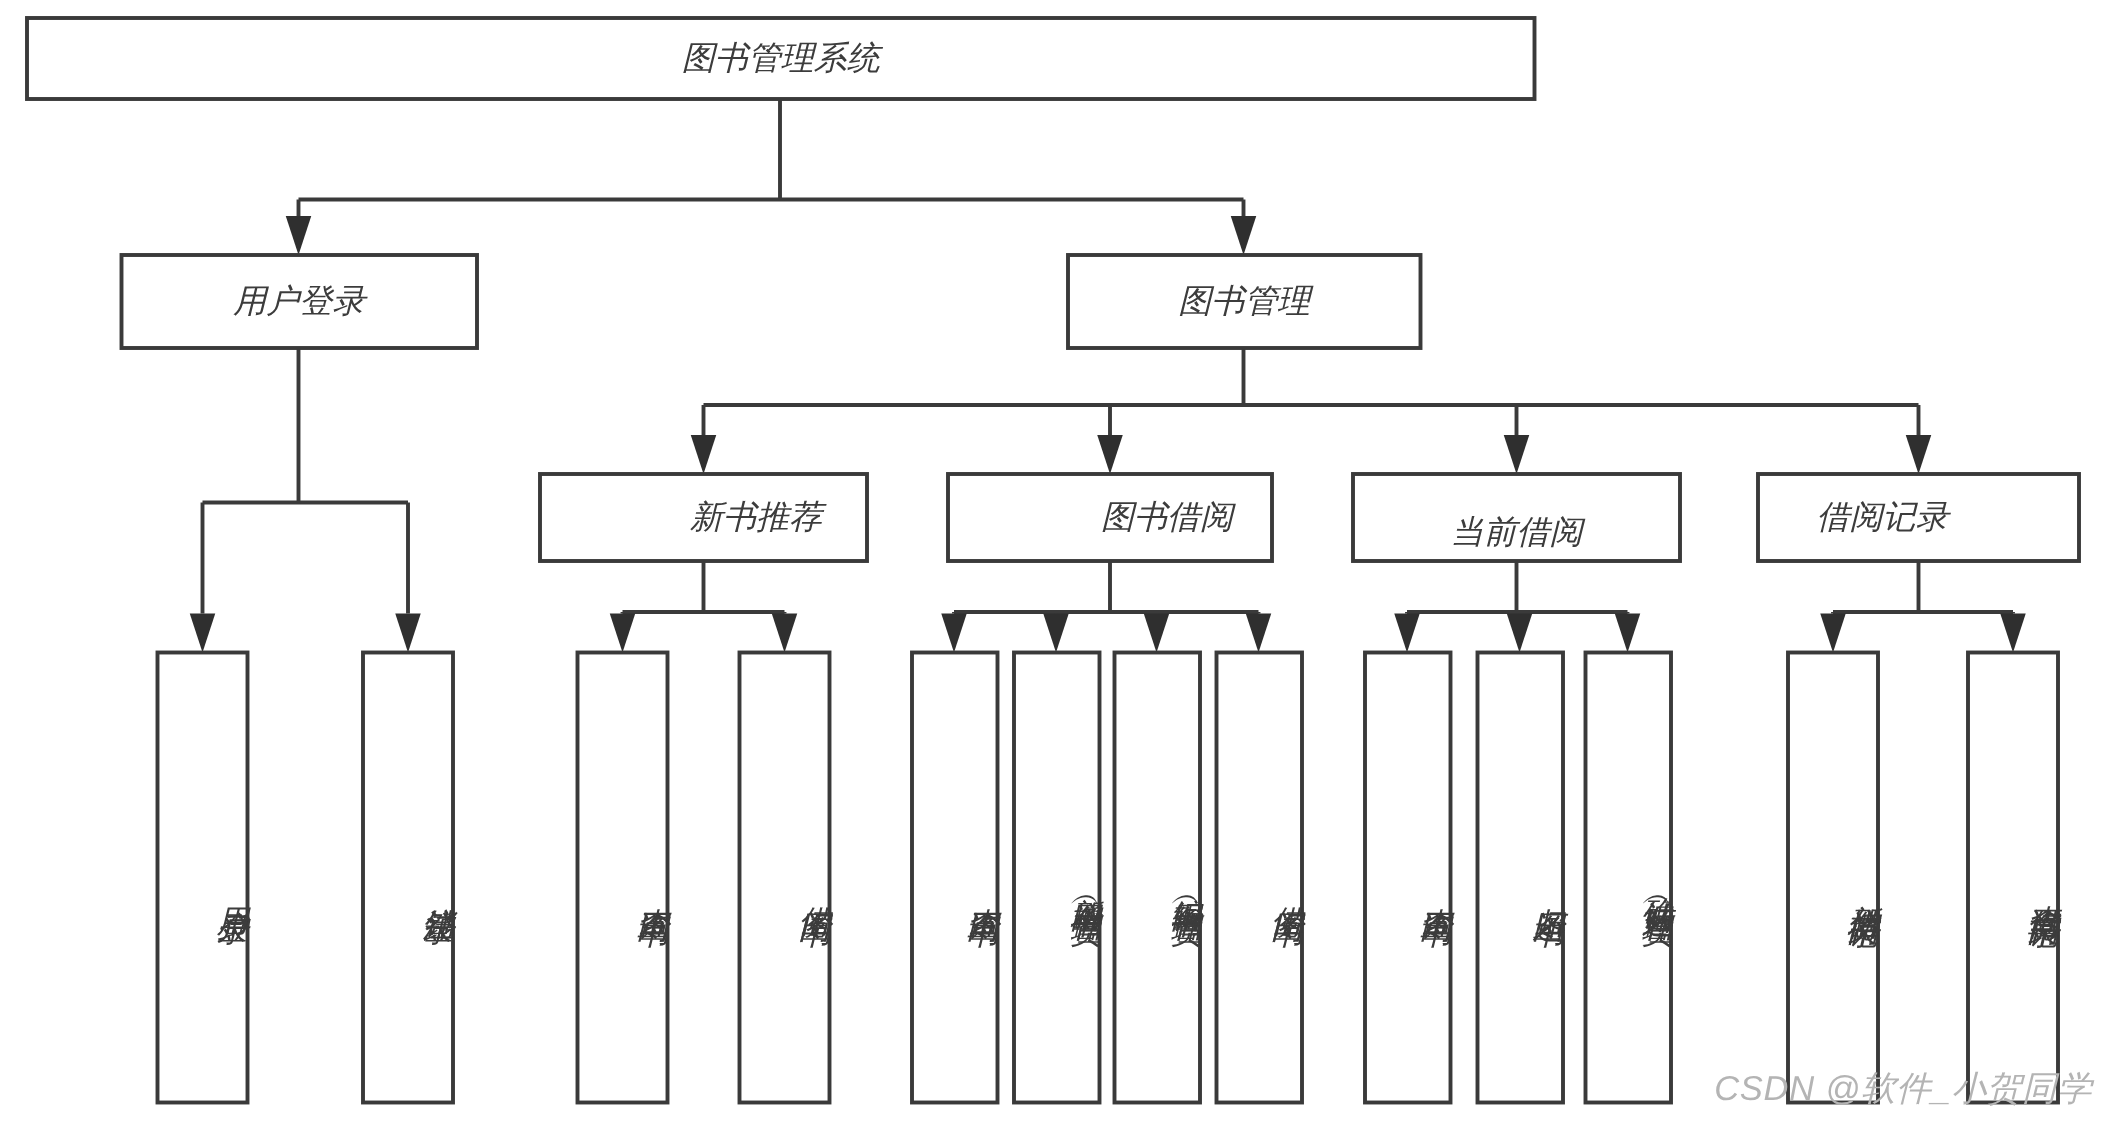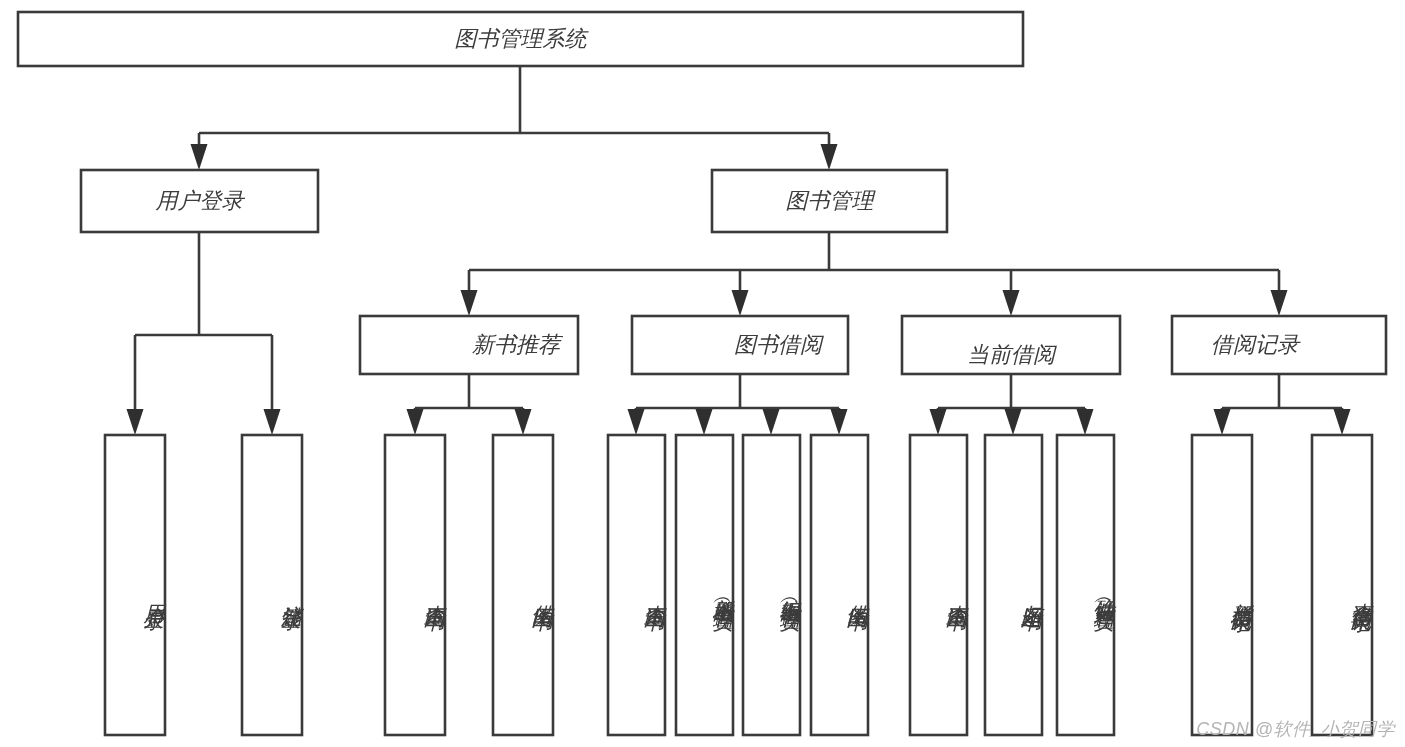--- a/index.html
+++ b/index.html
@@ -68,21 +68,21 @@
     font-size: 22px;
     color: #3c3c3c;
     white-space: nowrap;
     pointer-events: none;
   }
   #watermark {
     position: absolute;
     right: 10px;
     bottom: 6px;
     font-family: "Liberation Sans", "DejaVu Sans", sans-serif;
-    font-size: 18px;
+    font-size: 23px;
     color: #b4b4b4;
     letter-spacing: 0.5px;
     white-space: nowrap;
   }
 </style>
 </head>
 <body>
 
 <div id="diagram-root">
   <svg id="diagram-svg" viewBox="0 0 1405 747" xmlns="http://www.w3.org/2000/svg">
@@ -160,21 +160,21 @@
         <rect x="985" y="435" width="57" height="300" class="node-box"></rect>
         <rect x="1057" y="435" width="57" height="300" class="node-box"></rect>
         <rect x="1192" y="435" width="60" height="300" class="node-box"></rect>
         <rect x="1312" y="435" width="60" height="300" class="node-box"></rect>
       </g>
   </svg>
   <div id="labels-layer">
       <div class="htext-wrap" style="left: 18px; top: 12px; width: 1005px; height: 54px;">图书管理系统</div>
       <div class="htext-wrap" style="left: 81px; top: 170px; width: 237px; height: 62px;">用户登录</div>
       <div class="htext-wrap" style="left: 712px; top: 170px; width: 235px; height: 62px;">图书管理</div>
-      <div class="htext-wrap" style="left: 364px; top: 316px; width: 218px; height: 58px; padding-left: 43px;">新书推荐</div>
+      <div class="htext-wrap" style="left: 352px; top: 316px; width: 218px; height: 58px; padding-left: 43px;">新书推荐</div>
       <div class="htext-wrap" style="left: 632px; top: 316px; width: 216px; height: 58px; margin-left: 38px;">图书借阅</div>
       <div class="htext-wrap" style="left: 902px; top: 316px; width: 218px; height: 58px; margin-top: 10px;">当前借阅</div>
       <div class="htext-wrap" style="left: 1148px; top: 316px; width: 214px; height: 58px; text-align: center;">借阅记录</div>
       <div class="vtext-wrap" style="left: 105px; top: 435px; width: 60px; height: 300px; align-items: flex-start; padding-top: 14px; box-sizing: border-box; font-size: 21px;">用户登录</div>
       <div class="vtext-wrap" style="left: 242px; top: 435px; width: 60px; height: 300px; align-items: flex-start; padding-top: 14px; box-sizing: border-box; font-size: 21px;">注销登录</div>
       <div class="vtext-wrap" style="left: 385px; top: 435px; width: 60px; height: 300px; align-items: flex-start; padding-top: 14px; box-sizing: border-box; font-size: 21px;">查询图书</div>
       <div class="vtext-wrap" style="left: 493px; top: 435px; width: 60px; height: 300px; align-items: flex-start; padding-top: 14px; box-sizing: border-box; font-size: 21px;">借阅图书</div>
       <div class="vtext-wrap" style="left: 608px; top: 435px; width: 57px; height: 300px; align-items: flex-start; padding-top: 14px; box-sizing: border-box; font-size: 21px;">查询图书</div>
       <div class="vtext-wrap" style="left: 676px; top: 435px; width: 57px; height: 300px; align-items: flex-start; padding-top: 14px; box-sizing: border-box; font-size: 20px;">新增图书（管理员）</div>
       <div class="vtext-wrap" style="left: 743px; top: 435px; width: 57px; height: 300px; align-items: flex-start; padding-top: 14px; box-sizing: border-box; font-size: 20px;">编辑图书（管理员）</div>

